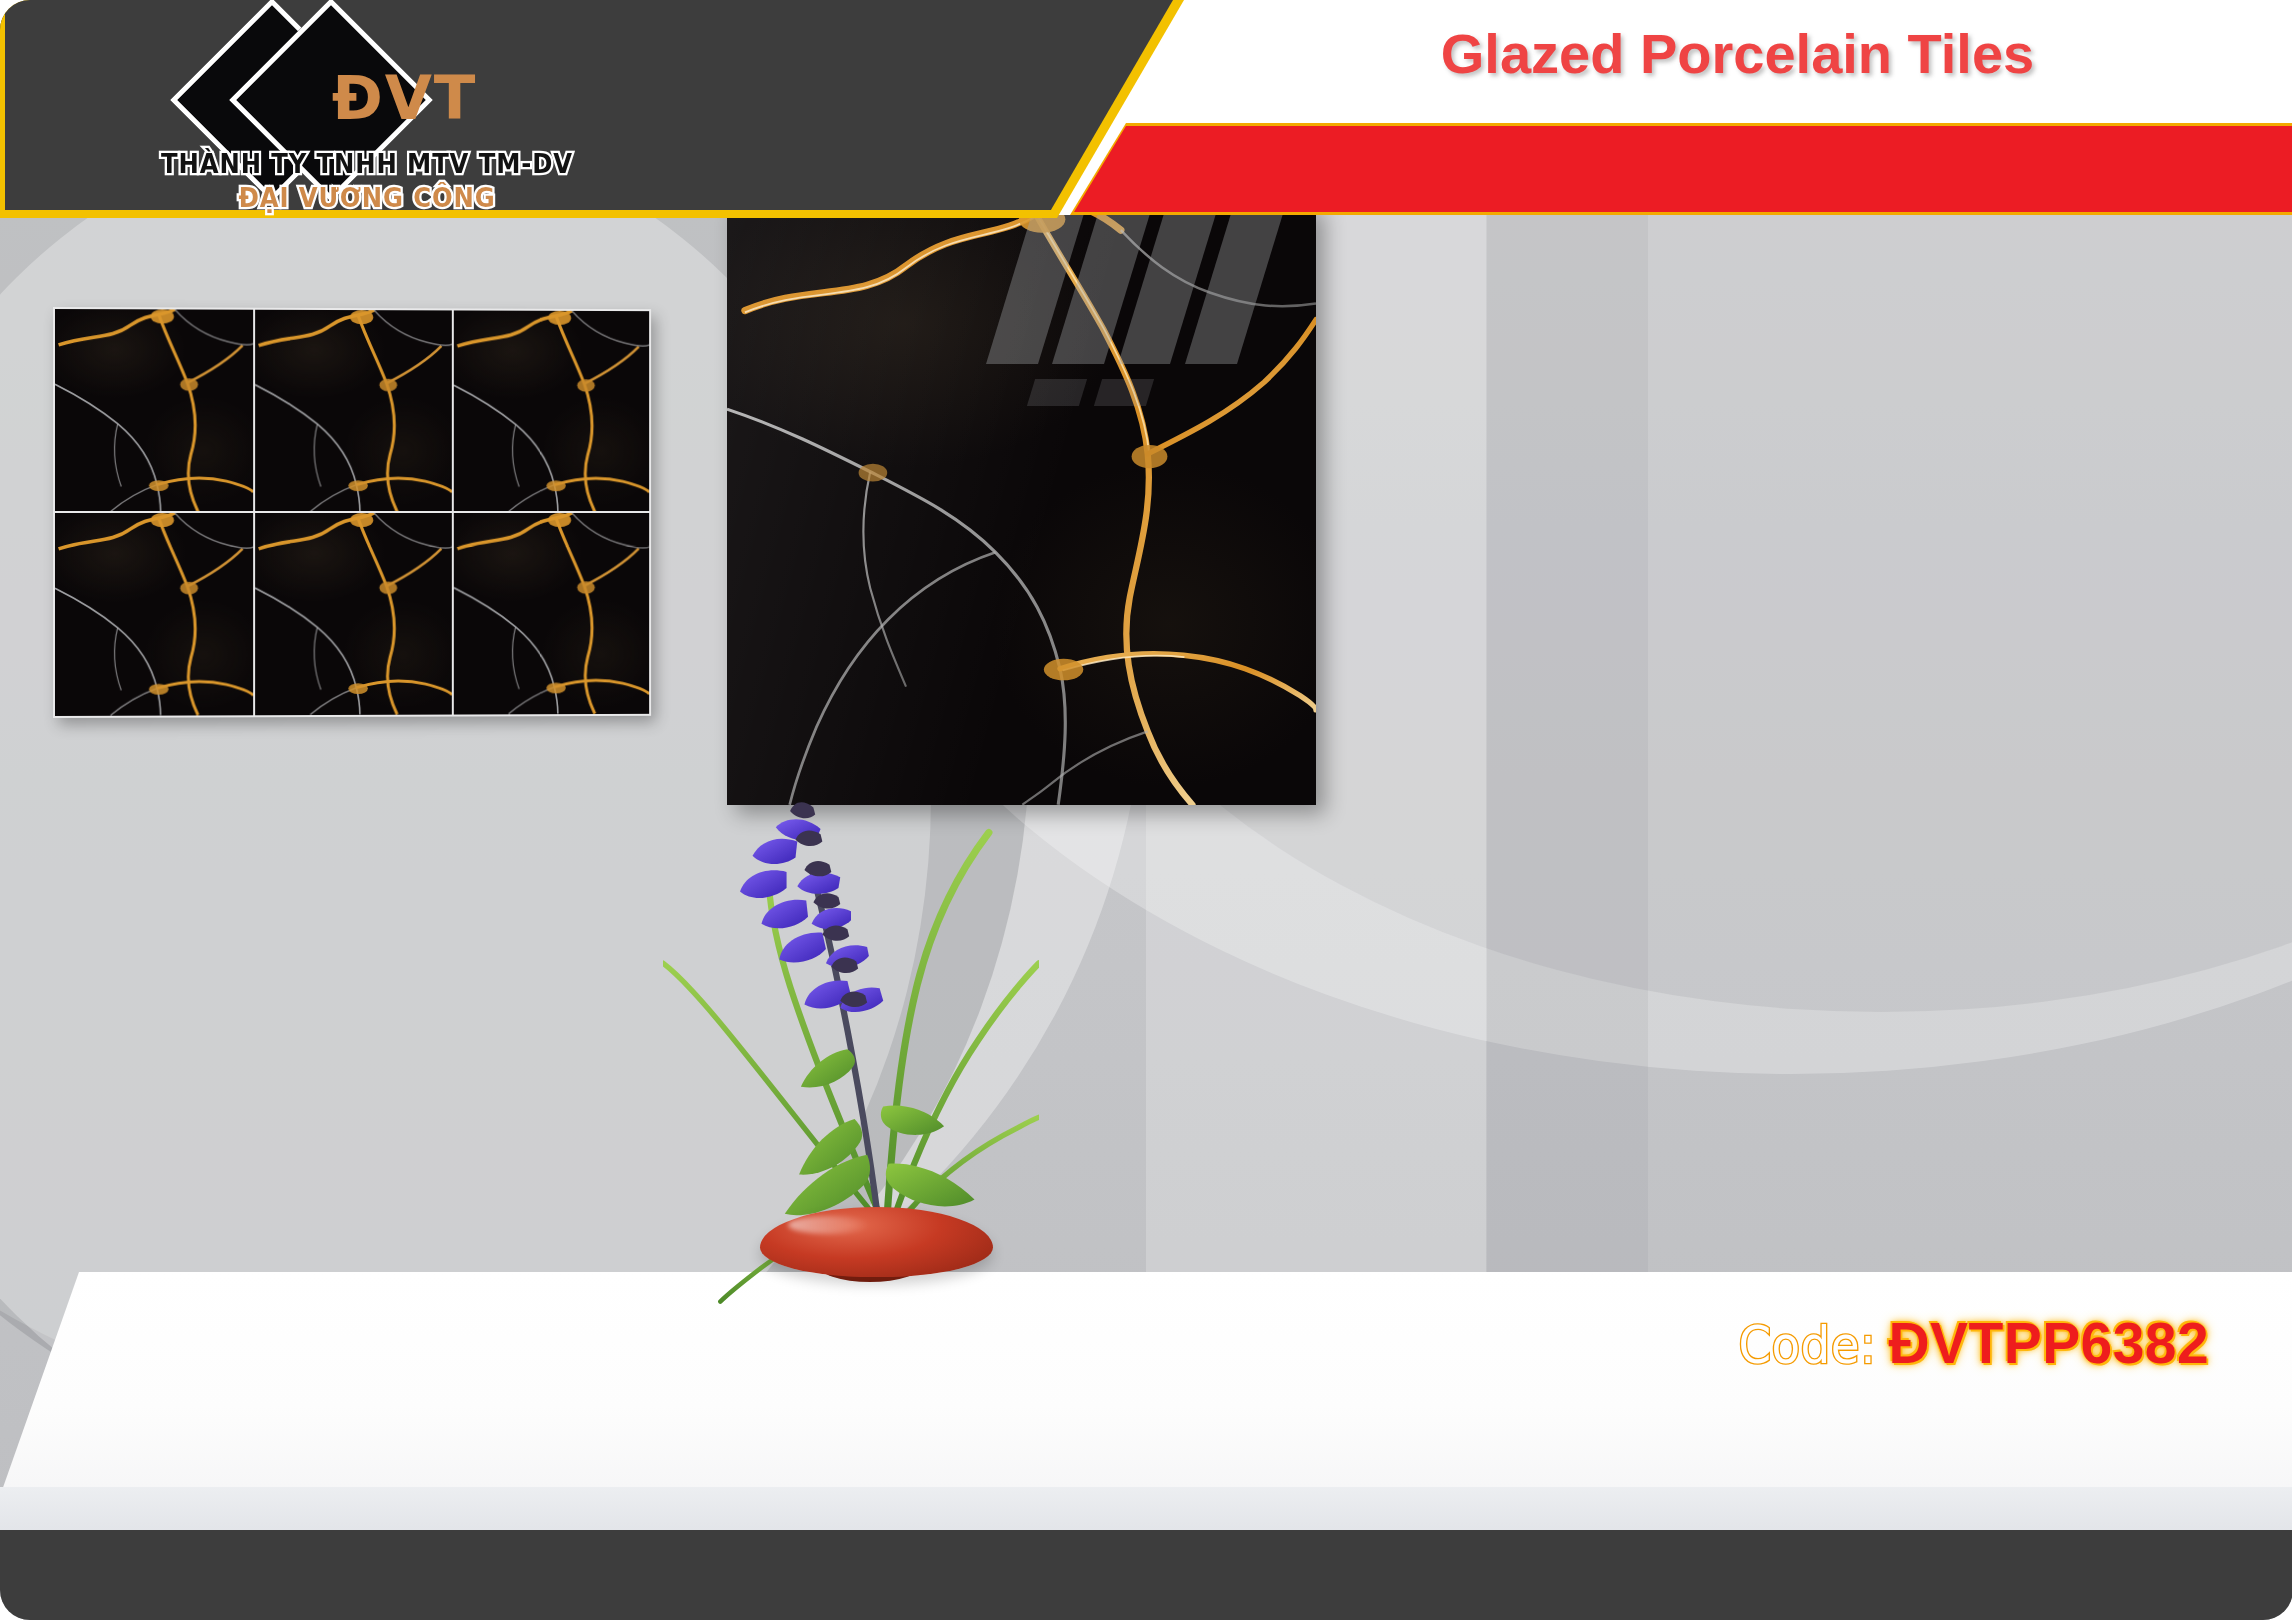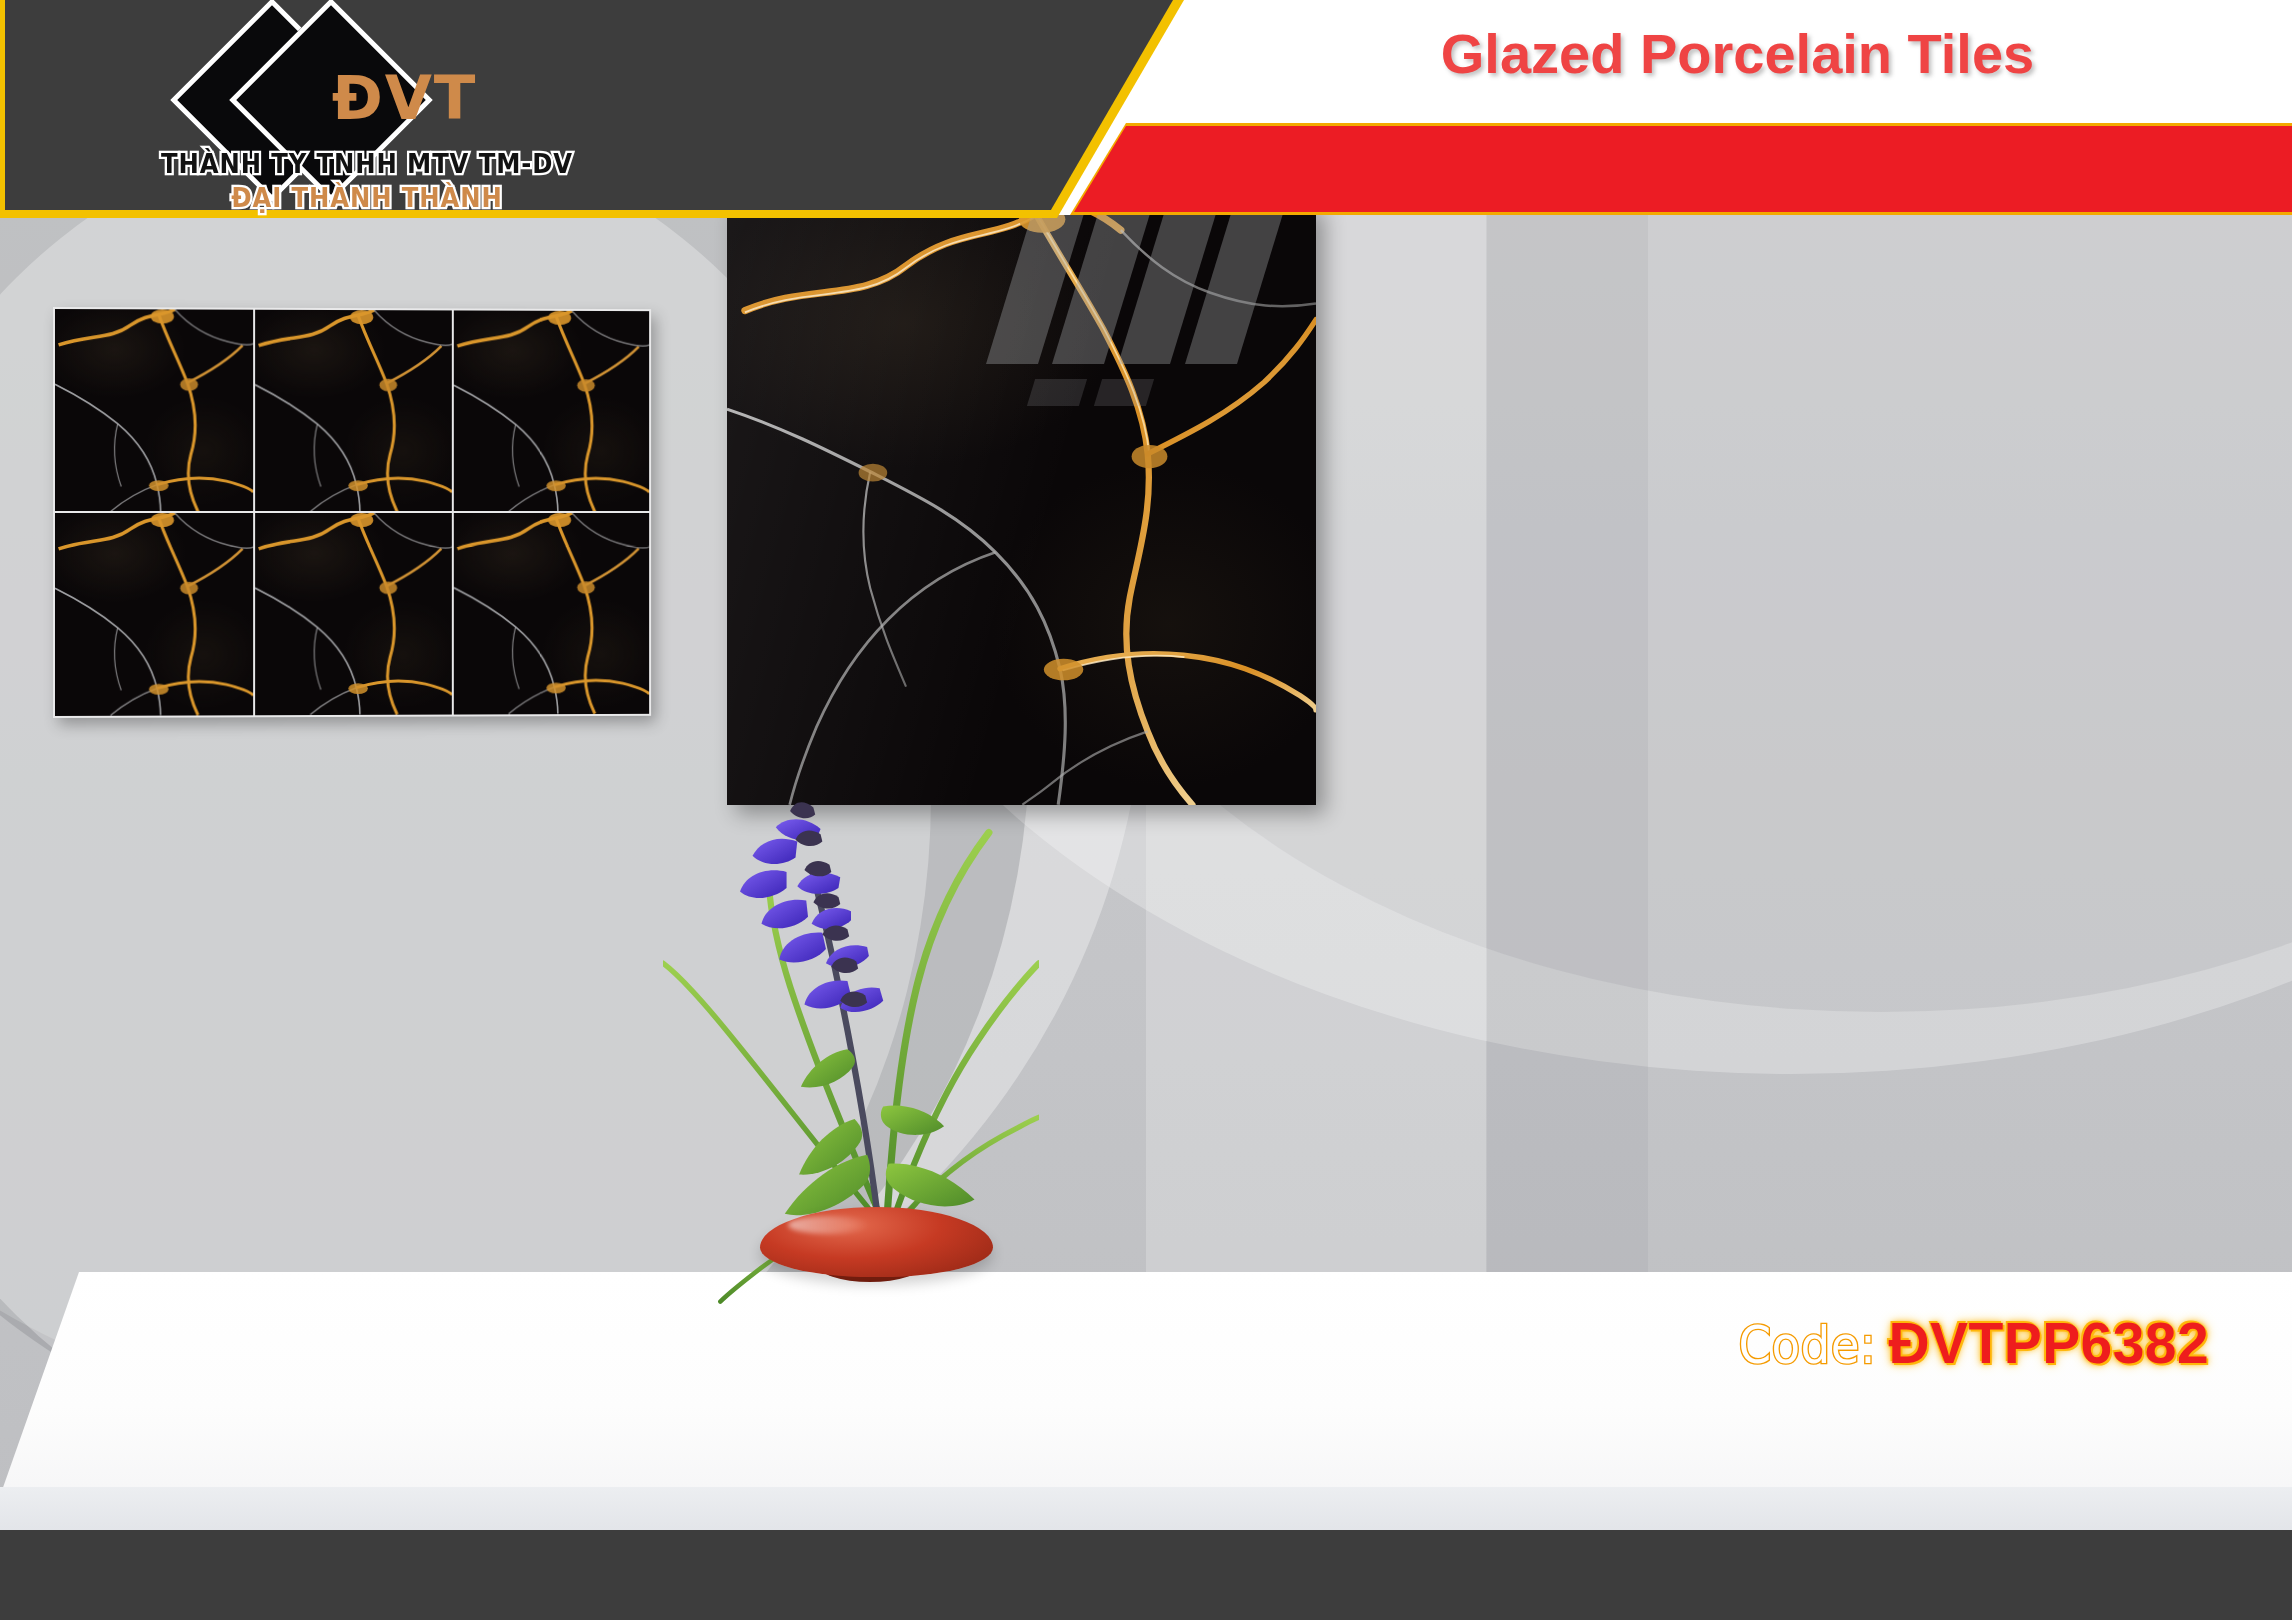--- a/index.html
+++ b/index.html
@@ -1,20 +1,20 @@
 <!DOCTYPE html>
 <html style="font-size:14.3px"><head>
 <meta charset="utf-8">
 <style>
   html,body{margin:0;padding:0;background:#fff;}
   body{
     width:2293px;height:1620px;position:relative;overflow:hidden;
     font-family:"Liberation Sans","DejaVu Sans",sans-serif;
   }
-  #stage{position:absolute;inset:0;width:2293px;height:1620px;overflow:hidden;background:#ffffff;}
+  #stage{position:absolute;inset:0;width:2293px;height:1620px;overflow:hidden;background:#ffffff;border-radius:30px;}
 
   
   .header-band{position:absolute;left:0;top:0;width:2293px;height:215px;z-index:30;}
   .hdr-dark{
     position:absolute;left:0;top:0;width:1173px;height:215px;
     background:#3d3d3d;
     clip-path:polygon(0 0, 1173px 0, 1048px 215px, 0 215px);
     z-index:2;
   }
   .hdr-dark-edge{
@@ -431,21 +431,21 @@
     <div class="hdr-dark-edge"></div>
     <div class="hdr-dark"></div>
     <div class="hdr-left-rule"></div>
     <div class="hdr-bottom-rule"></div>
 
     <div class="logo-wrap">
       <div class="dia dia-back"></div>
       <div class="dia dia-front"></div>
       <div class="logo-text">ĐVT</div>
       <div class="cmp1">THÀNH TY TNHH MTV TM-DV</div>
-      <div class="cmp2">ĐẠI THÀNH THÀNH</div>
+      <div class="cmp2">ĐẠI VƯƠNG CÔNG</div>
     </div>
 
     <div class="main-title">Glazed Porcelain Tiles</div>
 
     <div class="red-outline"></div>
     <div class="red-banner"></div>
   </div>
 
   <div class="code-wrap">
     <span class="code-label">Code:</span>

